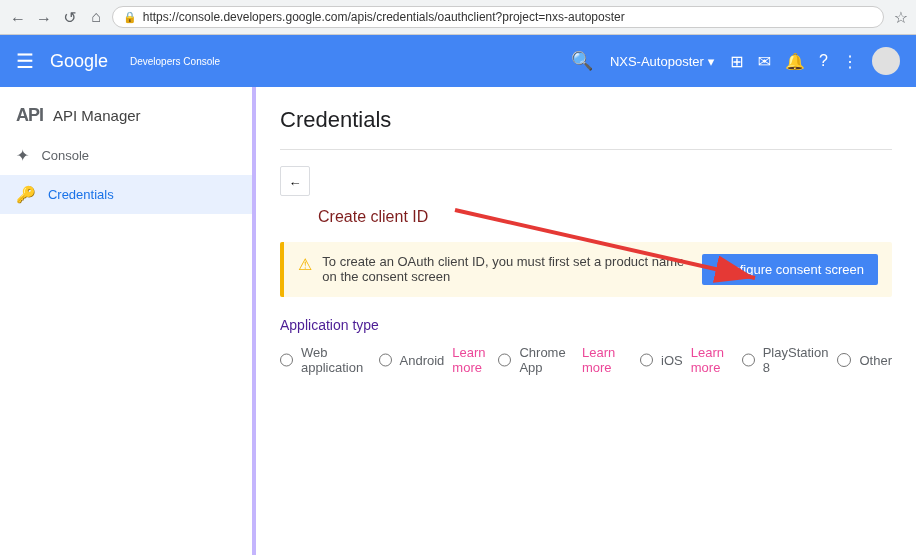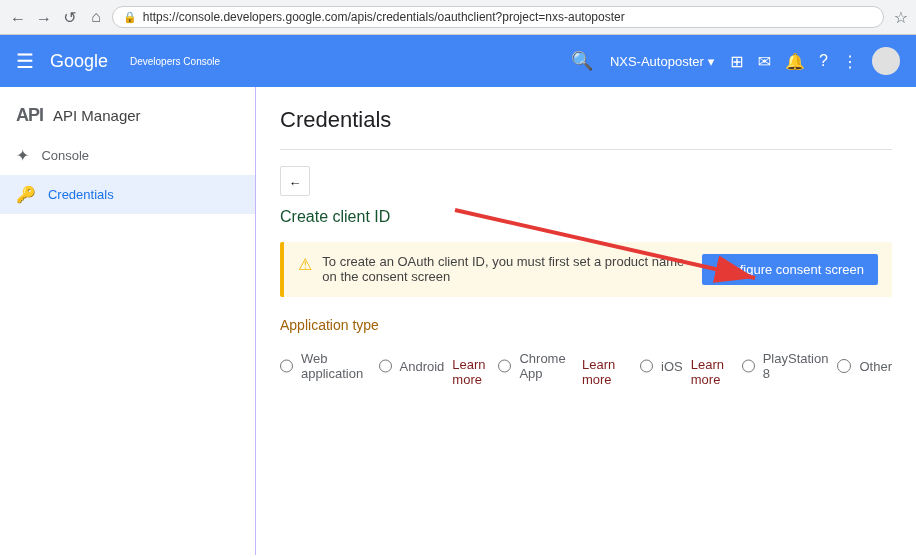--- a/index.html
+++ b/index.html
@@ -90,21 +90,21 @@
 
     
     .main-layout {
       display: flex;
       height: calc(558px - 90px);
     }
 
     
     .sidebar {
       width: 256px;
-      border-right: 1px solid #c4b5fd;
+      border-right: 4px solid #c4b5fd;
       padding-top: 8px;
       flex-shrink: 0;
     }
     .sidebar-api-label {
       display: flex;
       align-items: center;
       gap: 10px;
       padding: 10px 16px;
       color: #5f6368;
       font-size: 13px;
@@ -156,22 +156,23 @@
       display: flex;
       align-items: center;
       justify-content: center;
       cursor: pointer;
       margin-bottom: 12px;
       border-radius: 2px;
     }
     .create-client-title {
       font-size: 16px;
       font-weight: 400;
-      color: #14532d;
+      color: #7f1d1d;
       margin-bottom: 16px;
+      margin-left: 38px;
     }
 
     
     .warning-banner {
       display: flex;
       align-items: flex-start;
       gap: 10px;
       background: #fef9e7;
       border-left: 4px solid #f4b400;
       padding: 12px 14px;
@@ -189,37 +190,37 @@
       cursor: pointer;
       border-radius: 2px;
       white-space: nowrap;
       flex-shrink: 0;
     }
 
     
     .section-title {
       font-size: 14px;
       font-weight: 500;
-      color: #a16207;
+      color: #4c1d95;
       margin-bottom: 12px;
     }
     .radio-group { display: flex; flex-direction: row; gap: 8px; }
     .radio-item {
       display: flex;
       align-items: center;
       gap: 8px;
       font-size: 13px;
       color: #5f6368;
     }
     .radio-input {
       width: 14px; height: 14px;
       accent-color: #4285f4;
     }
     .radio-label { color: #5f6368; }
-    .learn-more { color: #7f1d1d; text-decoration: none; margin-top: 12px; }
+    .learn-more { color: #ec4899; text-decoration: none; }
 
     
     .annotation-overlay {
       position: absolute;
       top: 0; left: 0;
       pointer-events: none;
     }
 
     
     .page-wrapper {

